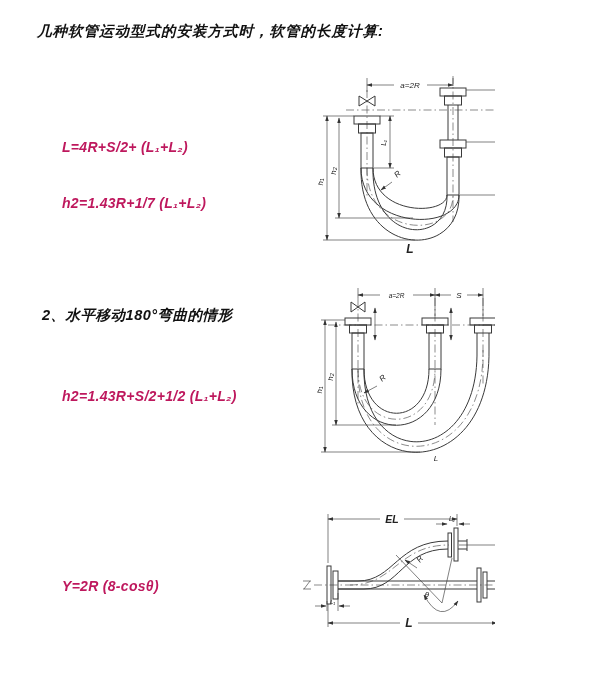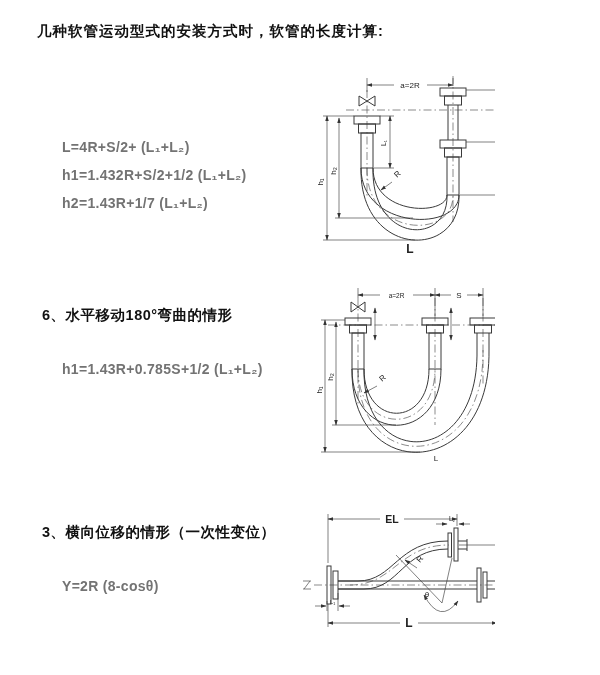--- a/index.html
+++ b/index.html
@@ -1,45 +1,43 @@
 <!DOCTYPE html>
 <html><head>
 <meta charset="utf-8">
 <style>
   html,body{margin:0;padding:0;background:#ffffff;}
   #page{position:relative;width:495px;height:675px;background:#fff;overflow:hidden;
-        font-family:"Liberation Sans","DejaVu Sans",sans-serif;color:#111;}
+        font-family:"Liberation Sans","DejaVu Sans",sans-serif;color:#111;font-style:italic;}
   .title{position:absolute;left:37px;top:22px;font-size:14.5px;font-weight:bold;
          letter-spacing:1px;white-space:nowrap;}
   .heading{position:absolute;font-size:14.5px;font-weight:bold;letter-spacing:.5px;white-space:nowrap;}
-  .formula{position:absolute;font-size:14px;font-weight:bold;letter-spacing:.3px;white-space:nowrap;color:#737373;}
+  .formula{position:absolute;font-size:14px;font-weight:bold;letter-spacing:.3px;white-space:nowrap;color:#be185d;}
   svg{position:absolute;overflow:visible;}
   svg .ln{stroke:#3a3a3a;stroke-width:1;fill:none;}
   svg .thin{stroke:#4a4a4a;stroke-width:.7;fill:none;}
   svg .cl{stroke:#5a5a5a;stroke-width:.7;fill:none;stroke-dasharray:8 3 1.5 3;}
   svg text{fill:#222;font-family:"Liberation Sans","DejaVu Sans",sans-serif;}
   svg .dimtxt{font-size:8px;}
   svg .dimtxt-s{font-size:6.5px;}
   svg .biglbl{font-size:12px;font-weight:bold;}
 </style>
 </head>
 <body>
 
 <div id="page">
 
   <div class="title">几种软管运动型式的安装方式时，软管的长度计算:</div>
 
   <div class="formula" style="left:62px;top:139px">L=4R+S/2+ (L₁+L₂)</div>
-  <div class="formula" style="left:62px;top:167px">h1=1.432R+S/2+1/2 (L₁+L₂)</div>
   <div class="formula" style="left:62px;top:195px">h2=1.43R+1/7 (L₁+L₂)</div>
 
-  <div class="heading" style="left:42px;top:306px">6、水平移动180°弯曲的情形</div>
-  <div class="formula" style="left:62px;top:361px">h1=1.43R+0.785S+1/2 (L₁+L₂)</div>
-
-  <div class="heading" style="left:42px;top:523px">3、横向位移的情形（一次性变位）</div>
+  <div class="heading" style="left:42px;top:306px">2、水平移动180°弯曲的情形</div>
+  <div class="formula" style="left:62px;top:388px">h2=1.43R+S/2+1/2 (L₁+L₂)</div>
+
   <div class="formula" style="left:62px;top:578px">Y=2R (8-cosθ)</div>
 
   <svg style="left:310px;top:70px" width="285" height="190" viewBox="0 0 285 190">
     <defs>
       <marker id="ar" viewBox="0 0 10 10" refX="9" refY="5" markerWidth="8" markerHeight="8" orient="auto-start-reverse">
         <path d="M0 1.8 L10 5 L0 8.2 z" fill="#333"></path>
       </marker>
       <pattern id="braid" width="4.5" height="4.5" patternUnits="userSpaceOnUse">
         <path d="M0 4.5 L4.5 0 M0 0 L4.5 4.5" stroke="#6b6b6b" stroke-width="0.6"></path>
       </pattern>

